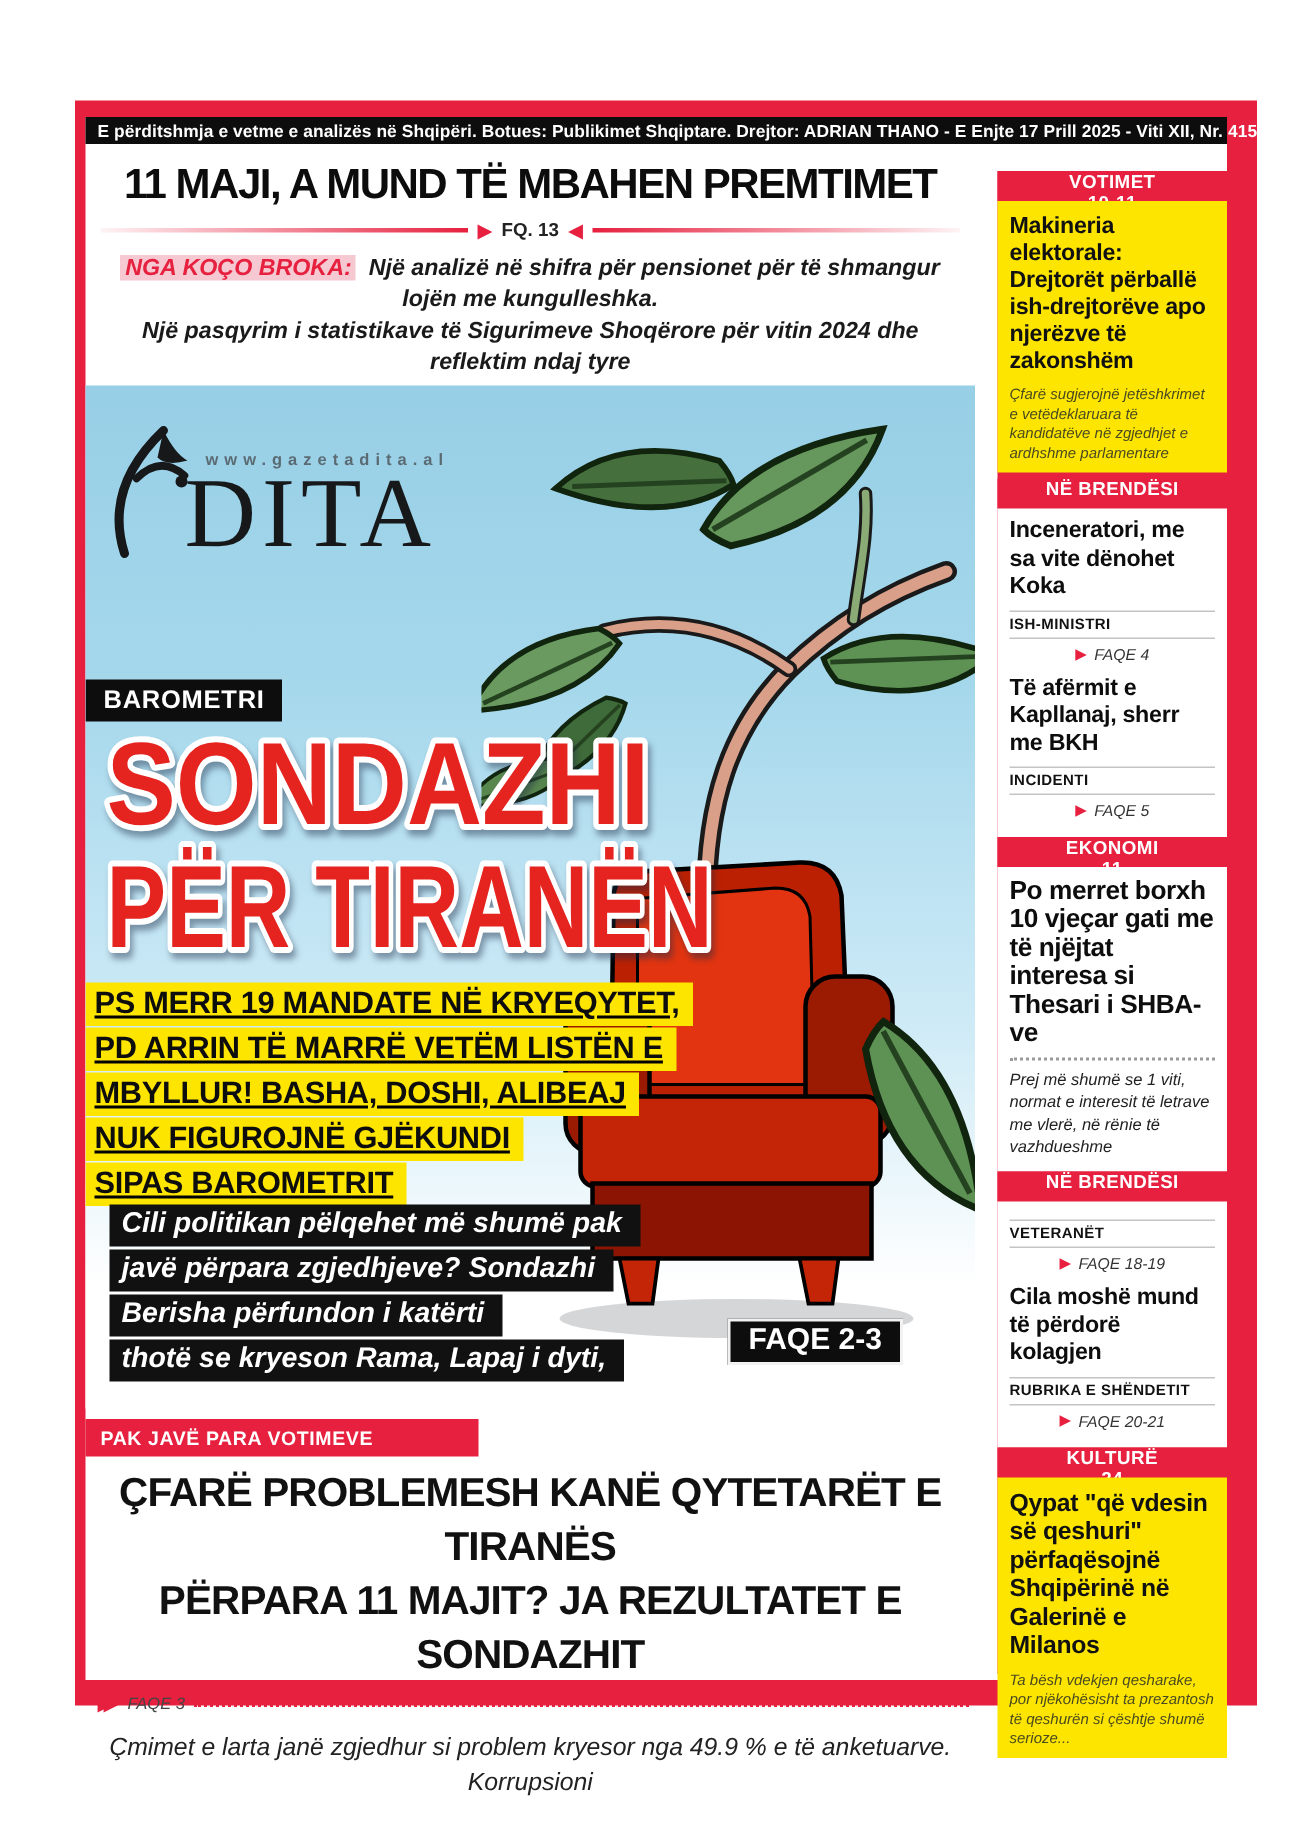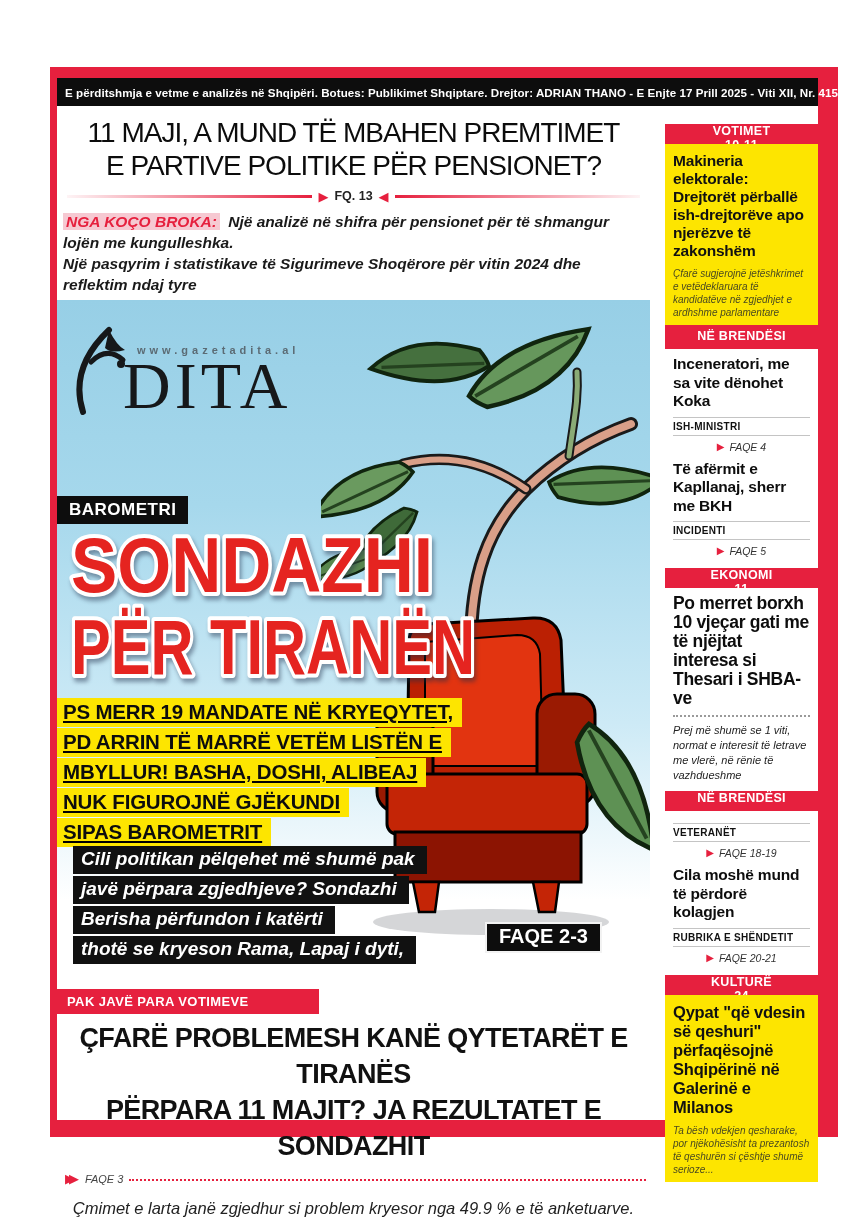--- a/index.html
+++ b/index.html
@@ -1,34 +1,34 @@
 <!DOCTYPE html>
 <html><head>
 <meta charset="utf-8">
 <style>
   html,body{margin:0;padding:0;}
   body{width:860px;height:1217px;background:#ffffff;font-family:"Liberation Sans",sans-serif;position:relative;overflow:hidden;}
   .frame{position:absolute;left:50px;top:67px;width:788px;height:1070px;background:#e6203e;}
   .inner{position:absolute;left:7px;top:11px;width:761px;height:1042px;background:#ffffff;}
   
-  .topbar{height:28px;background:#0d0d0d;color:#fff;display:flex;align-items:center;justify-content:space-between;padding:0 8px;box-sizing:border-box;}
+  .topbar{height:18px;background:#0d0d0d;color:#fff;display:flex;align-items:center;justify-content:space-between;padding:0 8px;box-sizing:border-box;}
   .topbar .info{font-size:11.6px;font-weight:bold;letter-spacing:.05px;white-space:nowrap;}
   .topbar .price{font-size:15px;font-weight:bold;}
   .content{display:flex;height:1020px;}
   .main{width:593px;margin:0 0 0 0;position:relative;}
   .sidebar{width:153px;margin-left:15px;display:flex;flex-direction:column;background:#e6203e;margin-top:18px;height:1002px;box-sizing:border-box;}
   
-  .lead-hl{margin:10px 4px 0 4px;text-align:center;font-weight:normal;font-size:28px;line-height:33px;letter-spacing:-1px;color:#0c0c0c;}
+  .lead-hl{margin:10px 4px 0 4px;text-align:center;font-weight:bold;font-size:28px;line-height:33px;letter-spacing:-1px;color:#0c0c0c;}
   .fq-divider{display:flex;align-items:center;margin:7px 10px 0 10px;gap:6px;}
   .fq-line{height:3px;flex:1;}
   .fq-line.l{background:linear-gradient(to right,rgba(230,32,62,.05),#e6203e);}
   .fq-line.r{background:linear-gradient(to left,rgba(230,32,62,.05),#e6203e);}
   .fq-arrow{color:#e6203e;font-size:13px;line-height:1;}
   .fq-text{font-size:12.5px;font-weight:600;color:#222;}
-  .byline{margin:8px 6px 0 6px;font-style:italic;font-weight:bold;font-size:15.5px;line-height:21px;color:#1a1a1a;}
+  .byline{margin:8px 6px 0 6px;text-align:center;font-style:italic;font-weight:bold;font-size:15.5px;line-height:21px;color:#1a1a1a;}
   .byline-label{color:#e6203e;background:#f6c9d2;padding:0 3px;margin-right:4px;}
   
   .cover{position:relative;margin-top:5px;height:682px;background:linear-gradient(180deg,#97cfe6 0%,#a6d8ec 30%,#cdeaf6 62%,#ffffff 88%);overflow:hidden;}
   .illus{position:absolute;right:-6px;top:4px;z-index:1;}
   .logo-block{position:absolute;left:14px;top:24px;z-index:2;display:flex;align-items:flex-end;}
   .logo-text-col{margin-left:-6px;}
   .site-url{font-size:11px;letter-spacing:4px;color:#5b6b74;font-weight:bold;margin-left:14px;}
   .logo-dita{font-family:"Liberation Serif",serif;font-size:66px;line-height:60px;color:#16181a;letter-spacing:4px;}
   .kicker-baro{position:absolute;left:0;top:196px;z-index:3;background:#0d0d0d;color:#fff;font-weight:bold;font-size:17px;letter-spacing:.5px;padding:4px 12px;}
   .cover-title-svg{position:absolute;left:2px;top:224px;z-index:2;filter:drop-shadow(2px 4px 2px rgba(30,45,70,.45));}
@@ -73,21 +73,20 @@
       <span class="info">E përditshmja e vetme e analizës në Shqipëri. Botues: Publikimet Shqiptare. Drejtor: ADRIAN THANO - E Enjte 17 Prill 2025 - Viti XII, Nr. 4150</span>
       <span class="price">50 Lekë</span>
     </div>
 
     <div class="content">
 
       <div class="main">
 
         <h1 class="lead-hl">
           <span>11 MAJI, A MUND TË MBAHEN PREMTIMET</span><br>
-          <span>E PARTIVE POLITIKE PËR PENSIONET?</span>
         </h1>
 
         <div class="fq-divider">
           <div class="fq-line l"></div>
           <span class="fq-arrow">▶</span>
           <span class="fq-text">FQ. 13</span>
           <span class="fq-arrow">◀</span>
           <div class="fq-line r"></div>
         </div>
 

